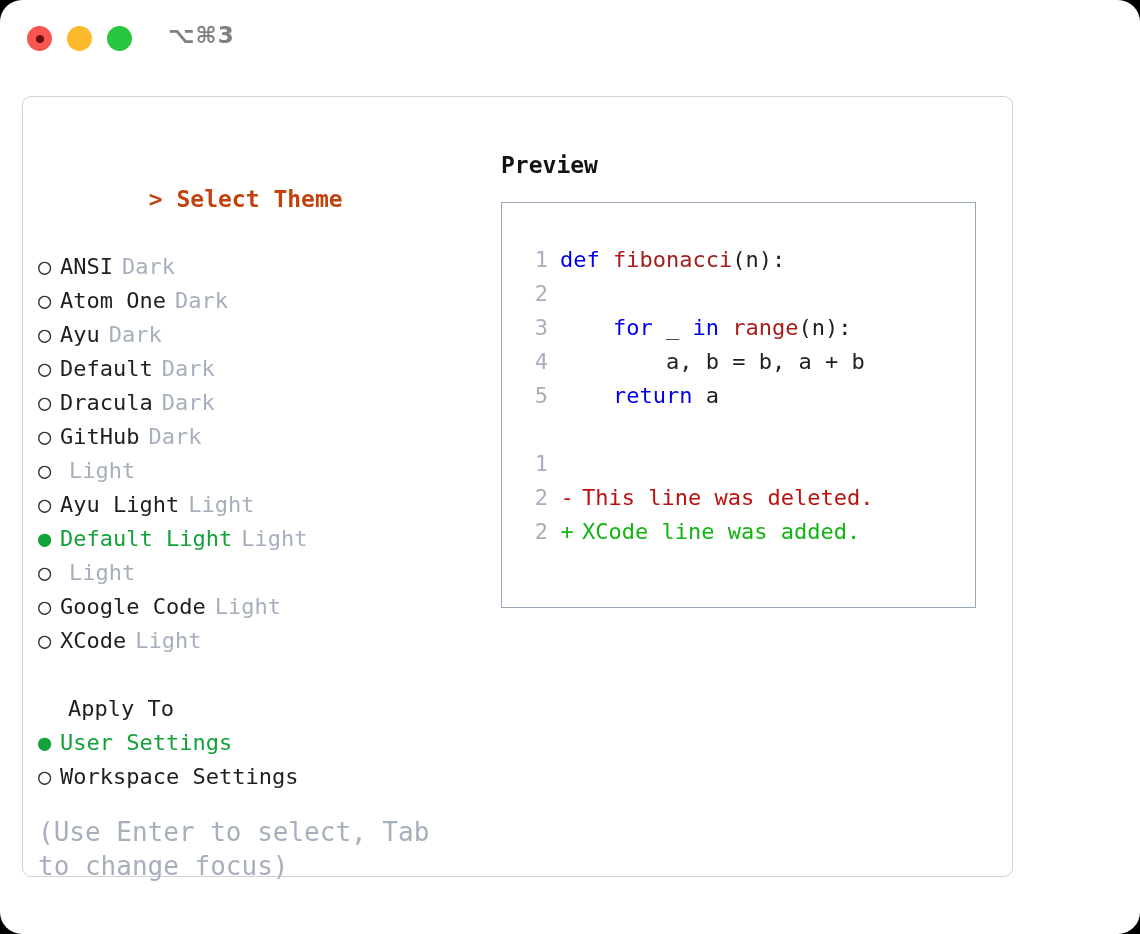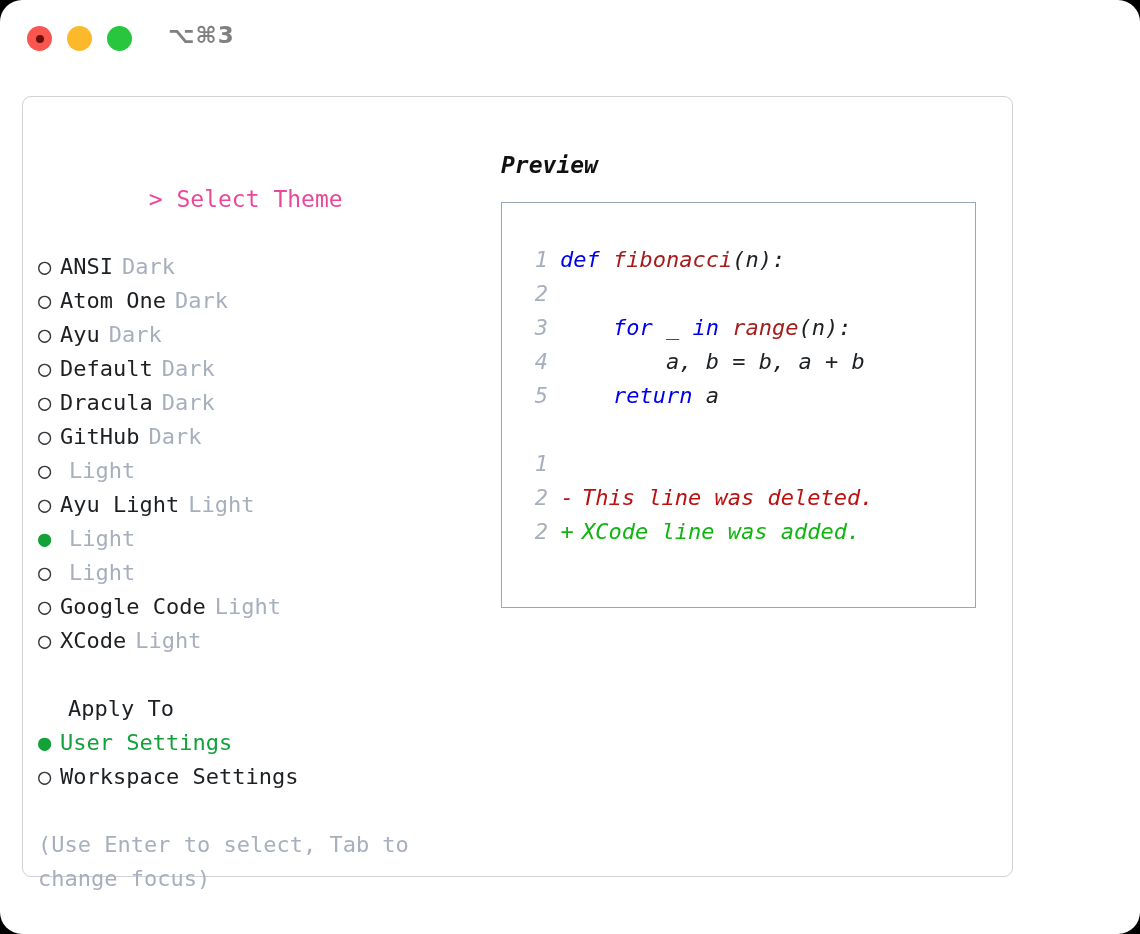--- a/index.html
+++ b/index.html
@@ -76,22 +76,22 @@
   }
 
   
   .left-col {
     position: absolute;
     left: 15px; top: 51px;
     width: 440px;
   }
   .section-head {
     font-size: 23px;
-    font-weight: normal;
-    color: #ec4899;
+    font-weight: bold;
+    color: #c2410c;
     line-height: 34px;
     white-space: pre;
   }
   .section-head .caret { display: inline; }
 
   .opt-list { margin: 0; padding: 0; }
   .opt {
     display: flex;
     align-items: baseline;
     height: 34px;
@@ -113,33 +113,32 @@
   .opt-tag {
     color: #a7afbd;
     margin-left: 9px;
   }
   .opt.noindicator .marker { color: transparent; }
   .opt.noindicator .opt-label { color: #1d2023; margin-left: 8px; }
 
   .group-gap { height: 34px; }
 
   .hint {
-    margin-top: 34px;
-    font-size: 22px;
+    margin-top: 21px;
+    font-size: 26px;
     line-height: 34px;
     color: #a7afbd;
     width: 405px;
   }
 
   
   .right-col {
     position: absolute;
     left: 478px; top: 51px;
     width: 490px;
-    font-style: italic;
   }
   .preview-title {
     font-size: 23px;
     font-weight: bold;
     color: #111111;
     line-height: 34px;
   }
   .preview-box {
     margin-top: 20px;
     width: 475px;
@@ -200,21 +199,21 @@
 
       <div class="opt-list" id="theme-list">
           <div class="opt"><span class="marker">○</span><span class="opt-label">ANSI</span><span class="opt-tag">Dark</span></div>
           <div class="opt"><span class="marker">○</span><span class="opt-label">Atom One</span><span class="opt-tag">Dark</span></div>
           <div class="opt"><span class="marker">○</span><span class="opt-label">Ayu</span><span class="opt-tag">Dark</span></div>
           <div class="opt"><span class="marker">○</span><span class="opt-label">Default</span><span class="opt-tag">Dark</span></div>
           <div class="opt"><span class="marker">○</span><span class="opt-label">Dracula</span><span class="opt-tag">Dark</span></div>
           <div class="opt"><span class="marker">○</span><span class="opt-label">GitHub</span><span class="opt-tag">Dark</span></div>
           <div class="opt"><span class="marker">○</span><span class="opt-tag">Light</span></div>
           <div class="opt"><span class="marker">○</span><span class="opt-label">Ayu Light</span><span class="opt-tag">Light</span></div>
-          <div class="opt selected"><span class="marker">●</span><span class="opt-tag">Light</span></div>
+          <div class="opt selected"><span class="marker">●</span><span class="opt-label">Default Light</span><span class="opt-tag">Light</span></div>
           <div class="opt"><span class="marker">○</span><span class="opt-tag">Light</span></div>
           <div class="opt"><span class="marker">○</span><span class="opt-label">Google Code</span><span class="opt-tag">Light</span></div>
           <div class="opt"><span class="marker">○</span><span class="opt-label">XCode</span><span class="opt-tag">Light</span></div>
         </div>
 
       <div class="group-gap"></div>
 
       <div class="opt noindicator">
         <span class="marker">○</span><span class="opt-label">Apply To</span>
       </div>

